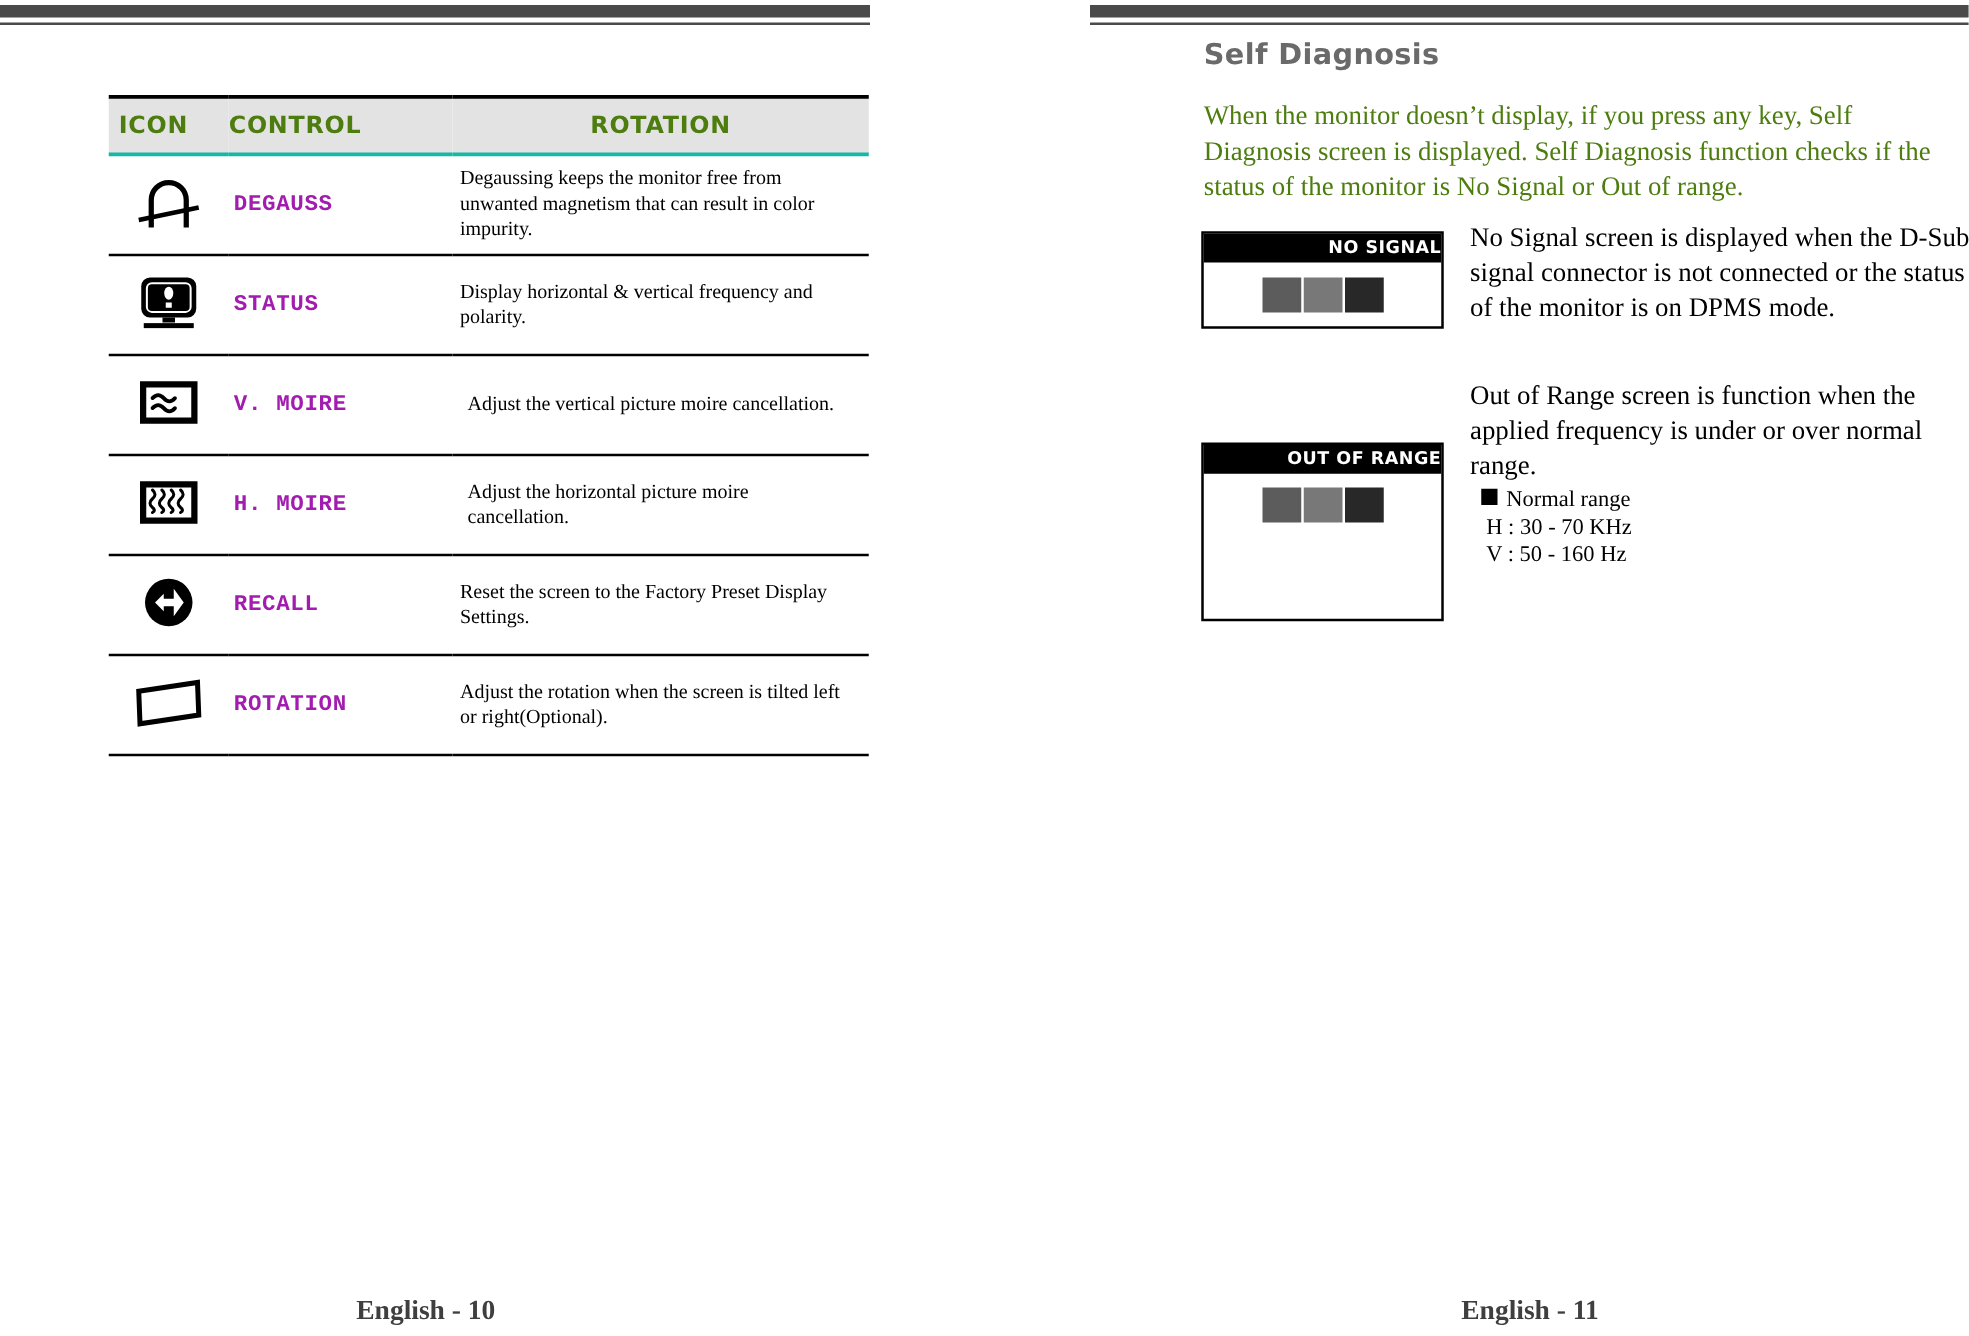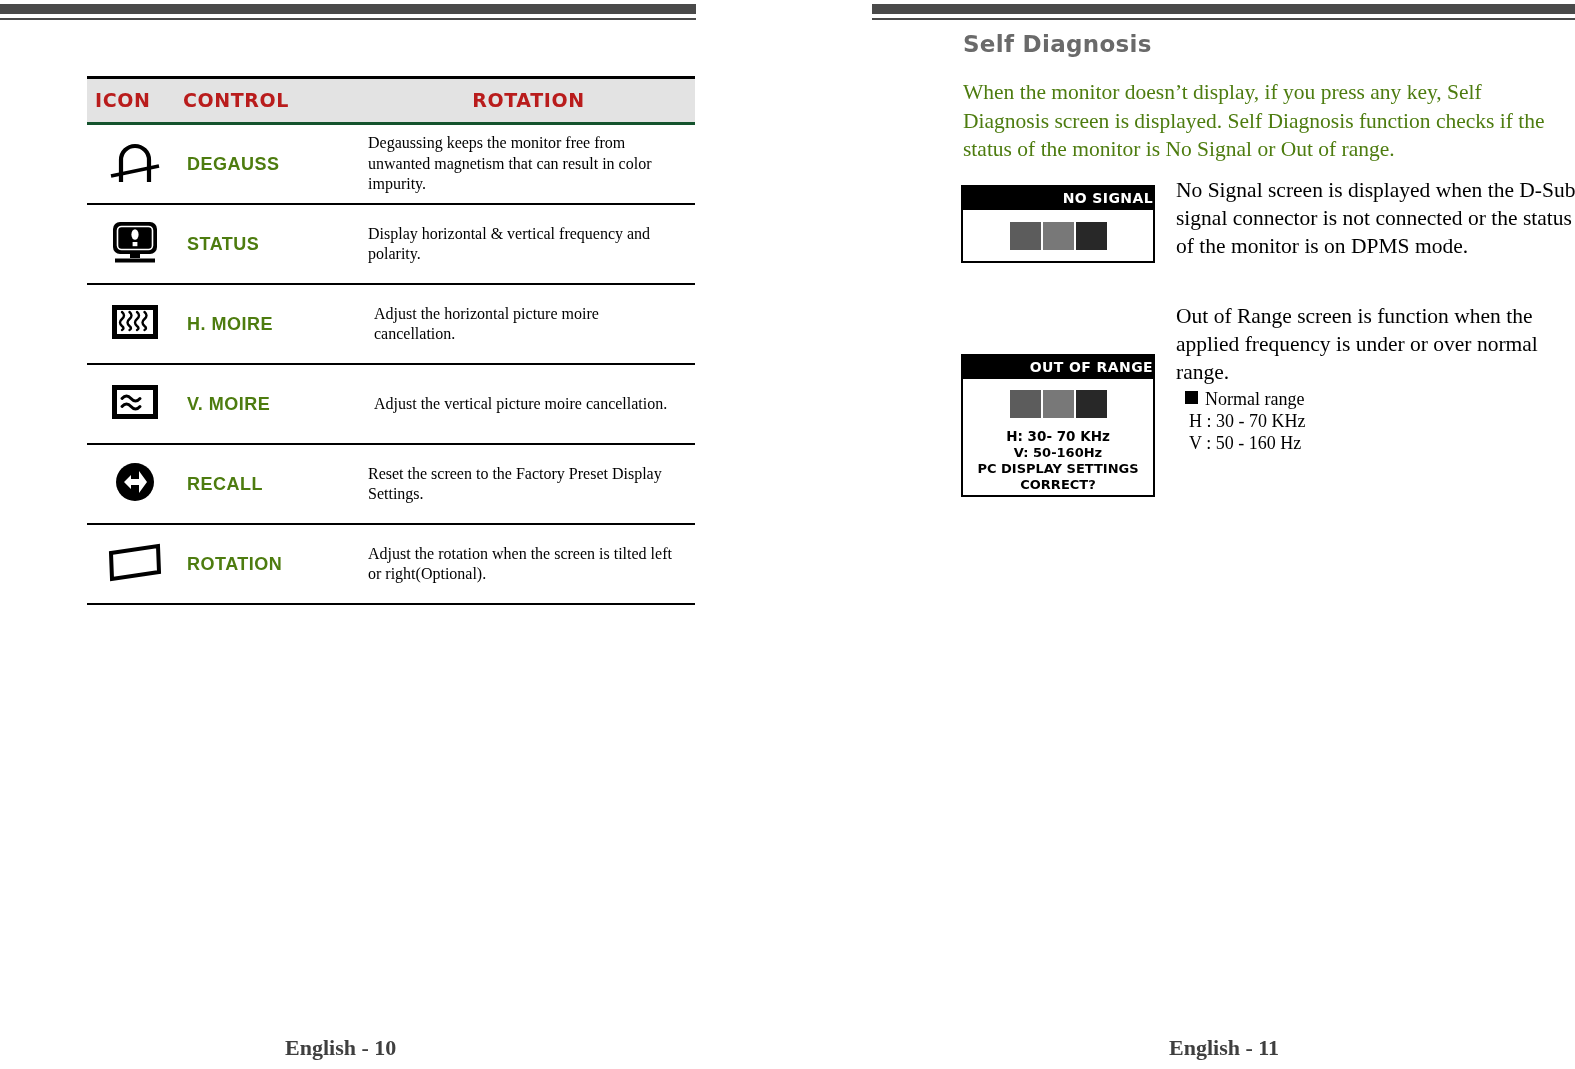--- a/index.html
+++ b/index.html
@@ -58,49 +58,49 @@
     left: 87px;
     top: 76px;
     width: 608px;
     border-collapse: collapse;
   }
   .ctrl-table .thead-row {
     background: #e3e3e3;
   }
   .ctrl-table .thead-row td {
     border-top: 3px solid #000;
-    border-bottom: 3px solid #14532d;
+    border-bottom: 3px solid #14b8a6;
     font-family: "DejaVu Sans", sans-serif;
     font-weight: bold;
     font-size: 19px;
     letter-spacing: 0.6px;
     padding: 10px 0 11px 0;
-    color: #b91c1c;
+    color: #4d7c0f;
   }
   .th-icon     { width: 88px;  text-align: left; padding-left: 8px !important; }
   .th-control  { width: 175px; text-align: left; }
   .th-func     { text-align: center; }
 
   .ctrl-table tbody tr td {
     border-bottom: 2px solid #000;
     vertical-align: middle;
     padding: 0;
   }
   .cell-icon {
     width: 88px;
     text-align: center;
     height: 78px;
   }
   .cell-control {
     width: 175px;
-    font-family: Liberation Sans, sans-serif;
+    font-family: Liberation Mono, monospace;
     font-weight: bold;
     font-size: 18px;
     letter-spacing: 0.5px;
-    color: #4d7c0f;
+    color: #a21caf;
     padding-left: 4px !important;
   }
   .cell-func {
     font-family: "Liberation Serif", serif;
     font-size: 16px;
     line-height: 1.28;
     color: #000;
     padding: 6px 12px 6px 6px !important;
   }
   .cell-func.indent { padding-left: 12px !important; }
@@ -241,20 +241,37 @@
               <rect x="8.5" y="8.5" width="35" height="23" rx="4" ry="4" fill="none" stroke="#fff" stroke-width="1.6"></rect>
               <ellipse cx="26" cy="16.5" rx="3.6" ry="5.2" fill="#fff"></ellipse>
               <rect x="23.6" y="24" width="4.8" height="4.2" fill="#fff"></rect>
               <rect x="21" y="36" width="10" height="4" fill="#000"></rect>
               <rect x="6" y="40.5" width="40" height="4" fill="#000"></rect>
             </svg>
           </span>
         </td>
         <td class="cell-control">STATUS</td>
         <td class="cell-func">Display horizontal &amp; vertical frequency and polarity.</td>
+      </tr>
+
+      <tr>
+        <td class="cell-icon">
+          <span class="icon-box">
+            <svg width="52" height="42" viewBox="0 0 52 42" aria-hidden="true">
+              <rect x="3" y="4" width="46" height="34" fill="#000"></rect>
+              <rect x="8" y="9" width="36" height="24" fill="#fff"></rect>
+              <g fill="none" stroke="#000" stroke-width="3" stroke-linecap="round">
+                <path d="M13 17.5 q4.5 -5 9 0 q4.5 5 9 0"></path>
+                <path d="M13 25.5 q4.5 -5 9 0 q4.5 5 9 0"></path>
+              </g>
+            </svg>
+          </span>
+        </td>
+        <td class="cell-control">V. MOIRE</td>
+        <td class="cell-func indent">Adjust the vertical picture moire cancellation.</td>
       </tr>
 
       <tr>
         <td class="cell-icon">
           <span class="icon-box">
             <svg width="52" height="42" viewBox="0 0 52 42" aria-hidden="true">
               <rect x="3" y="4" width="46" height="34" fill="#000"></rect>
               <rect x="8" y="9" width="36" height="24" fill="#fff"></rect>
               <g fill="none" stroke="#000" stroke-width="2.4" stroke-linecap="round">
                 <path d="M13 11 q4 3.5 0 7 q-4 3.5 0 7 q3 2.5 0 4"></path>
@@ -265,37 +282,20 @@
             </svg>
           </span>
         </td>
         <td class="cell-control">H. MOIRE</td>
         <td class="cell-func indent">Adjust the horizontal picture moire cancellation.</td>
       </tr>
 
       <tr>
         <td class="cell-icon">
           <span class="icon-box">
-            <svg width="52" height="42" viewBox="0 0 52 42" aria-hidden="true">
-              <rect x="3" y="4" width="46" height="34" fill="#000"></rect>
-              <rect x="8" y="9" width="36" height="24" fill="#fff"></rect>
-              <g fill="none" stroke="#000" stroke-width="3" stroke-linecap="round">
-                <path d="M13 17.5 q4.5 -5 9 0 q4.5 5 9 0"></path>
-                <path d="M13 25.5 q4.5 -5 9 0 q4.5 5 9 0"></path>
-              </g>
-            </svg>
-          </span>
-        </td>
-        <td class="cell-control">V. MOIRE</td>
-        <td class="cell-func indent">Adjust the vertical picture moire cancellation.</td>
-      </tr>
-
-      <tr>
-        <td class="cell-icon">
-          <span class="icon-box">
             <svg width="48" height="46" viewBox="0 0 48 46" aria-hidden="true">
               <circle cx="24" cy="23" r="19" fill="#000"></circle>
               <path d="M13 23 L20 16 L20 20 L28 20 L28 12 L36 23 L28 34 L28 26 L20 26 L20 30 Z" fill="#fff"></path>
             </svg>
           </span>
         </td>
         <td class="cell-control">RECALL</td>
         <td class="cell-func">Reset the screen to the Factory Preset Display Settings.</td>
       </tr>
 
@@ -340,26 +340,20 @@
 <div class="para" id="para-no-signal">No Signal screen is displayed when the D-Sub signal connector is not connected or the status of the monitor is on DPMS mode.</div>
 
 <div class="osd" id="osd-out-range">
   <div class="osd-title">OUT OF RANGE</div>
   <div class="osd-body">
     <div class="bars">
       <div class="bar" style="background:#5c5c5c"></div>
       <div class="bar" style="background:#787878"></div>
       <div class="bar" style="background:#282828"></div>
     </div>
-    <div class="osd-lines">
-      <div class="l-big">H: 30- 70 KHz</div>
-      <div>V: 50-160Hz</div>
-      <div>PC DISPLAY SETTINGS</div>
-      <div>CORRECT?</div>
-    </div>
   </div>
 </div>
 
 <div class="para" id="para-out-range">Out of Range screen is function when the applied frequency is under or over normal range.</div>
 
 <div class="normal-range">
   <div class="nr-head">
     <span class="sq"></span><span>Normal range</span>
   </div>
   <div class="nr-line">H : 30 - 70 KHz</div>

